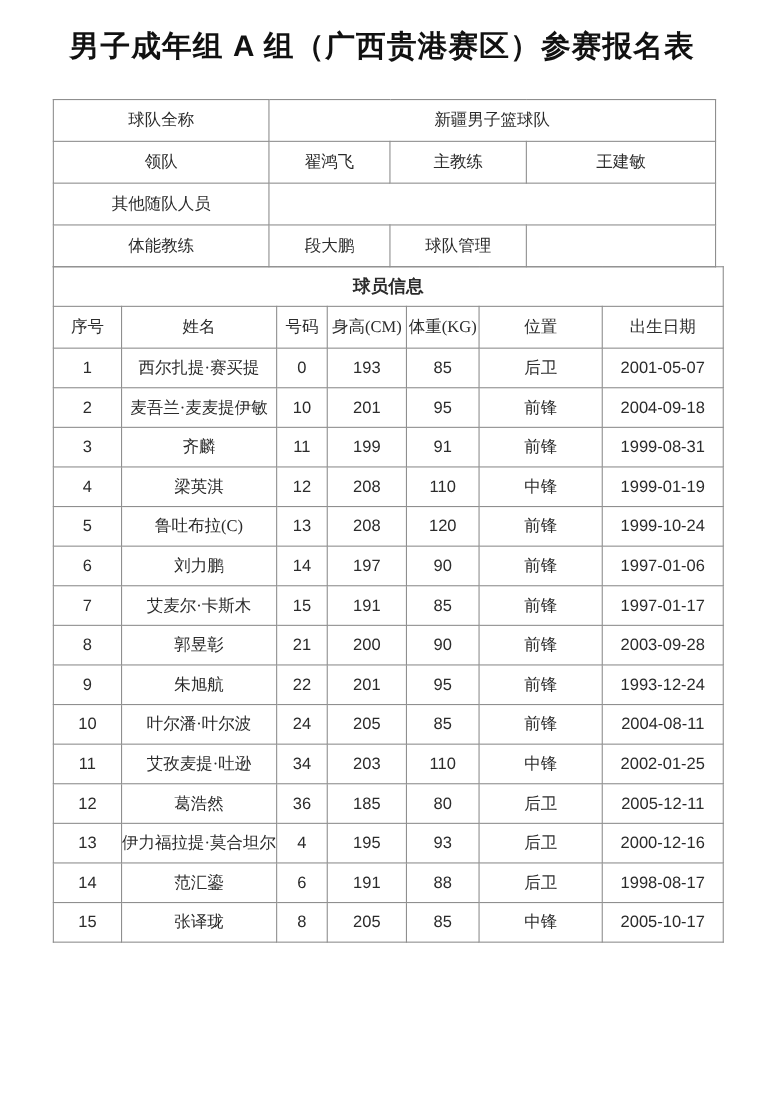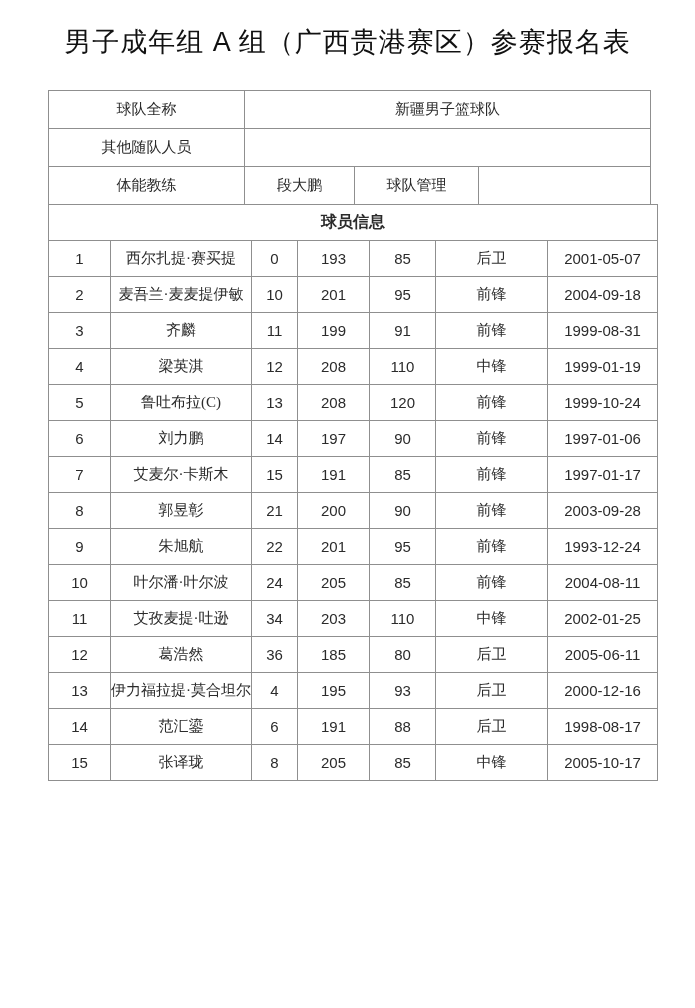--- a/index.html
+++ b/index.html
@@ -11,21 +11,21 @@
     width: 695px;
     height: 1008px;
     font-family: "Liberation Serif", serif;
     color: #2b2b2b;
     overflow: hidden;
   }
   .page-title {
     margin-top: 24px;
     text-align: center;
     font-family: "Liberation Sans", sans-serif;
-    font-weight: normal;
+    font-weight: bold;
     font-size: 27px;
     letter-spacing: 1px;
     color: #111;
   }
   table {
     border-collapse: collapse;
     table-layout: fixed;
     margin-left: 48px;
   }
   #team-table { margin-top: 30px; }
@@ -64,20 +64,26 @@
       <col style="width:110px">
       <col style="width:124px">
       <col style="width:172px">
   </colgroup>
   <tbody>
     <tr>
       <td>球队全称</td>
       <td colspan="3">新疆男子篮球队</td>
     </tr>
     <tr>
+      <td>领队</td>
+      <td>翟鸿飞</td>
+      <td>主教练</td>
+      <td>王建敏</td>
+    </tr>
+    <tr>
       <td>其他随队人员</td>
       <td colspan="3"></td>
     </tr>
     <tr>
       <td>体能教练</td>
       <td>段大鹏</td>
       <td>球队管理</td>
       <td></td>
     </tr>
   </tbody>
@@ -90,20 +96,29 @@
       <col style="width:46px">
       <col style="width:72px">
       <col style="width:66px">
       <col style="width:112px">
       <col style="width:110px">
   </colgroup>
   <thead>
     <tr>
       <th colspan="7" class="section-title">球员信息</th>
     </tr>
+    <tr>
+      <th>序号</th>
+      <th>姓名</th>
+      <th>号码</th>
+      <th>身高(CM)</th>
+      <th>体重(KG)</th>
+      <th>位置</th>
+      <th>出生日期</th>
+    </tr>
   </thead>
   <tbody id="players-body">
       <tr>
         <td class="num">1</td>
         <td>西尔扎提·赛买提</td>
         <td class="num">0</td>
         <td class="num">193</td>
         <td class="num">85</td>
         <td>后卫</td>
         <td class="num">2001-05-07</td>
@@ -198,21 +213,21 @@
         <td>中锋</td>
         <td class="num">2002-01-25</td>
       </tr>
       <tr>
         <td class="num">12</td>
         <td>葛浩然</td>
         <td class="num">36</td>
         <td class="num">185</td>
         <td class="num">80</td>
         <td>后卫</td>
-        <td class="num">2005-06-11</td>
+        <td class="num">2005-12-11</td>
       </tr>
       <tr>
         <td class="num">13</td>
         <td>伊力福拉提·莫合坦尔</td>
         <td class="num">4</td>
         <td class="num">195</td>
         <td class="num">93</td>
         <td>后卫</td>
         <td class="num">2000-12-16</td>
       </tr>

